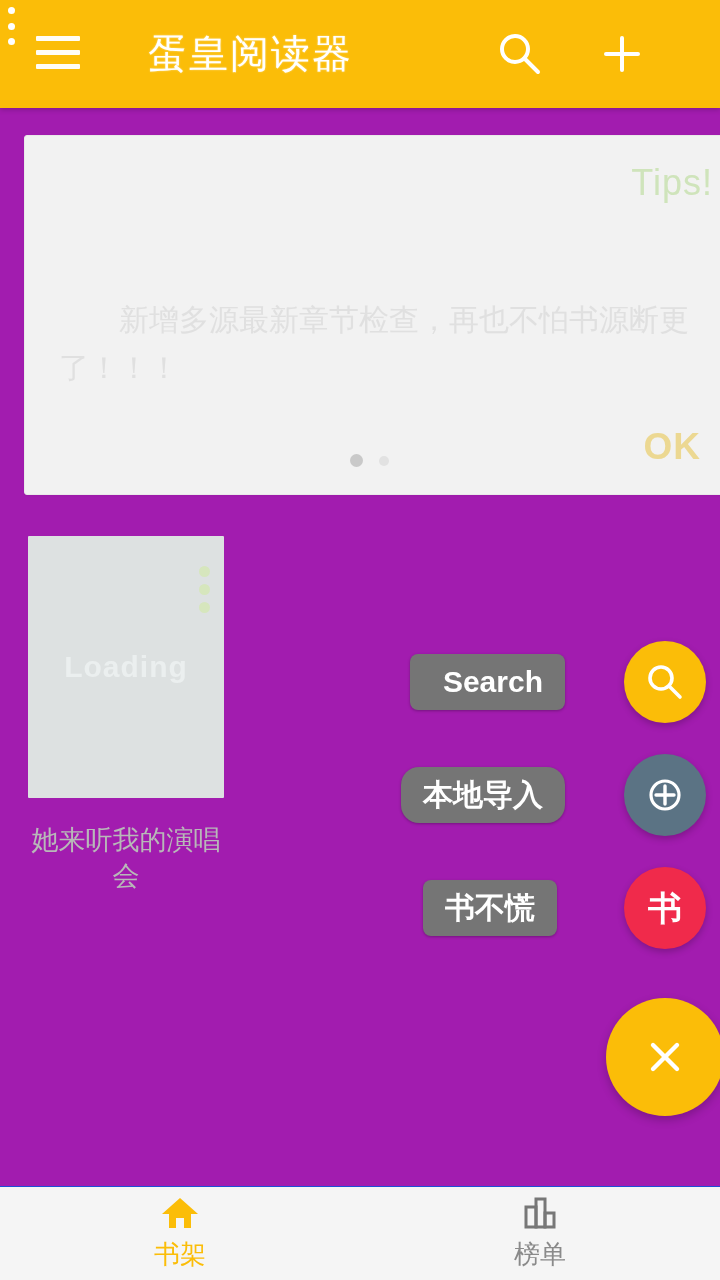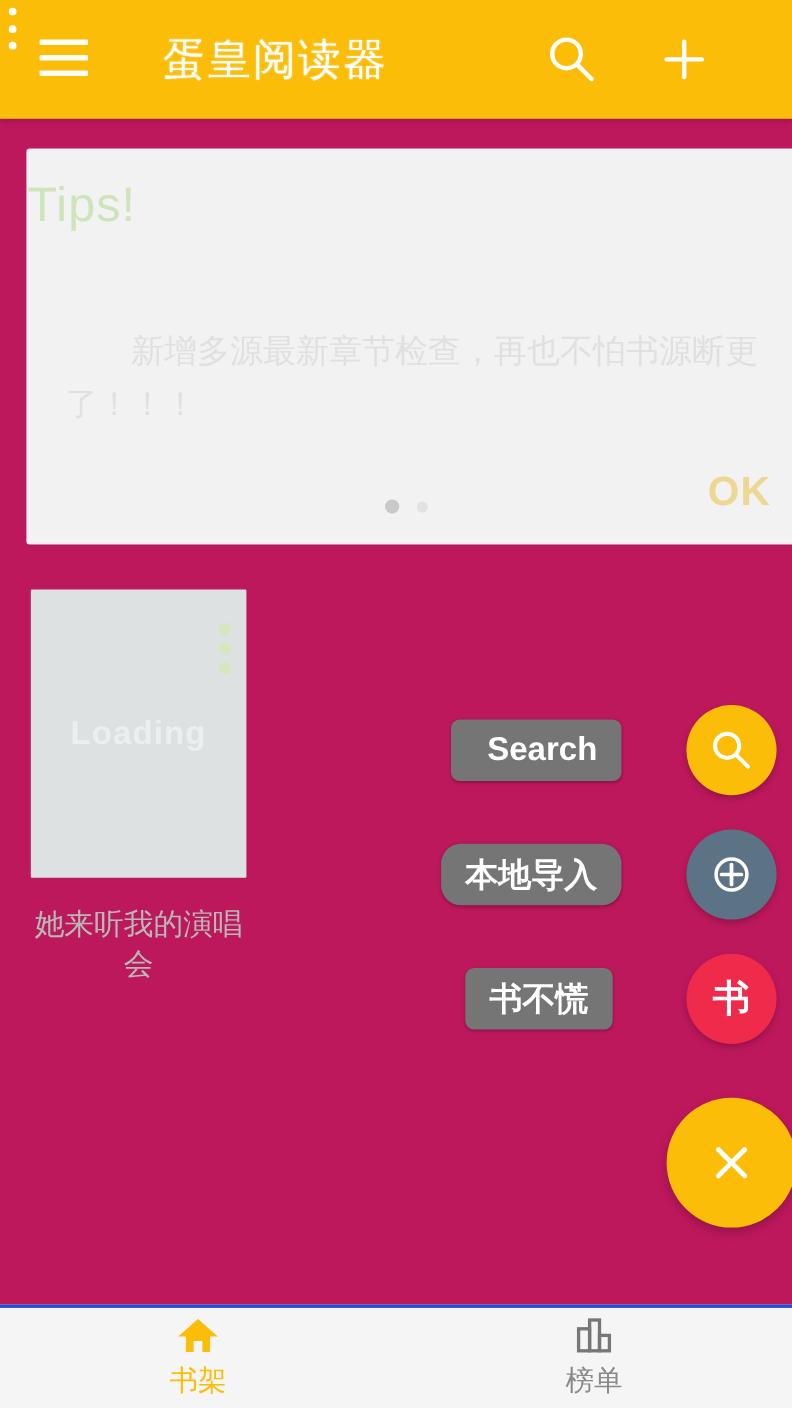--- a/index.html
+++ b/index.html
@@ -3,21 +3,21 @@
 <meta charset="utf-8">
 <style>
   * { margin:0; padding:0; box-sizing:border-box; }
   html, body {
     width:720px; height:1280px;
     font-family:"Liberation Sans", "DejaVu Sans", sans-serif;
     background:#efefef; overflow:hidden;
   }
   #screen {
     position:relative; width:720px; height:1280px;
-    background:#be185d;
+    background:#a21caf;
   }
 
   
   #appbar {
     position:absolute; left:0; top:0; width:720px; height:108px;
     background:#FBBD08;
     box-shadow:0 2px 5px rgba(0,0,0,0.18);
     z-index:30;
   }
   #hamburger {
@@ -42,21 +42,21 @@
 
   
   #tips-card {
     position:absolute; left:24px; top:135px; width:712px; height:360px;
     background:#f2f2f2; border:1px solid #e9e9e9; border-radius:3px;
     box-shadow:0 1px 2px rgba(0,0,0,0.04);
     overflow:hidden;
   }
   #tips-title {
     position:absolute; left:0; top:26px; width:688px;
-    text-align:left; font-size:44px; color:#cfe4bb;
+    text-align:right; font-size:36px; color:#cfe4bb;
     letter-spacing:1px;
   }
   #tips-line1 {
     position:absolute; left:36px; top:88px; width:640px;
     font-size:30px; color:#d8d8d8; white-space:nowrap;
   }
   #tips-line1 .emo { font-size:27px; letter-spacing:-1px; filter:saturate(0.33) opacity(0.55); }
   #tips-body {
     position:absolute; left:34px; top:160px; width:652px;
     font-size:30px; line-height:48px; color:#e0e0e0;
@@ -116,21 +116,21 @@
   #fab-main {
     position:absolute; left:606px; top:998px; width:118px; height:118px;
     border-radius:50%; background:#FBBD08;
     display:flex; align-items:center; justify-content:center;
     box-shadow:0 4px 10px rgba(0,0,0,0.22);
   }
 
   
   #bottomnav {
     position:absolute; left:0; bottom:0; width:720px; height:94px;
-    background:#f5f5f5; border-top:3px solid #1d4ed8;
+    background:#f5f5f5; border-top:1px solid #1d4ed8;
     display:flex; z-index:40;
   }
   .nav-item {
     flex:1; display:flex; flex-direction:column;
     align-items:center; justify-content:center; gap:6px;
   }
   .nav-label { font-size:26px; }
   .nav-item.active .nav-label { color:#FBBD08; }
   .nav-item.inactive .nav-label { color:#8a8a8a; }
 </style>

